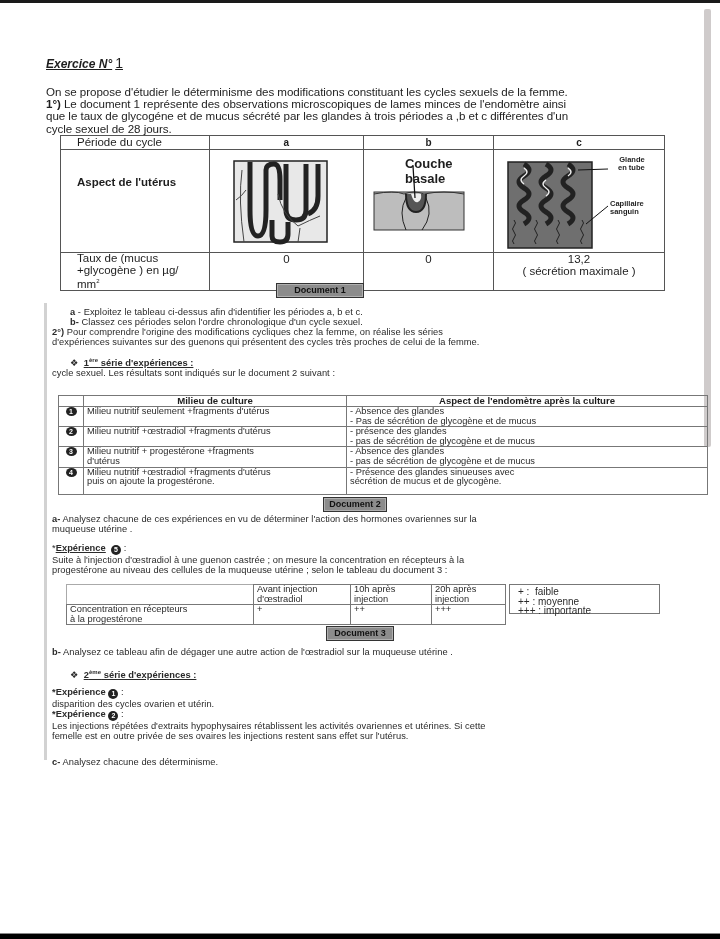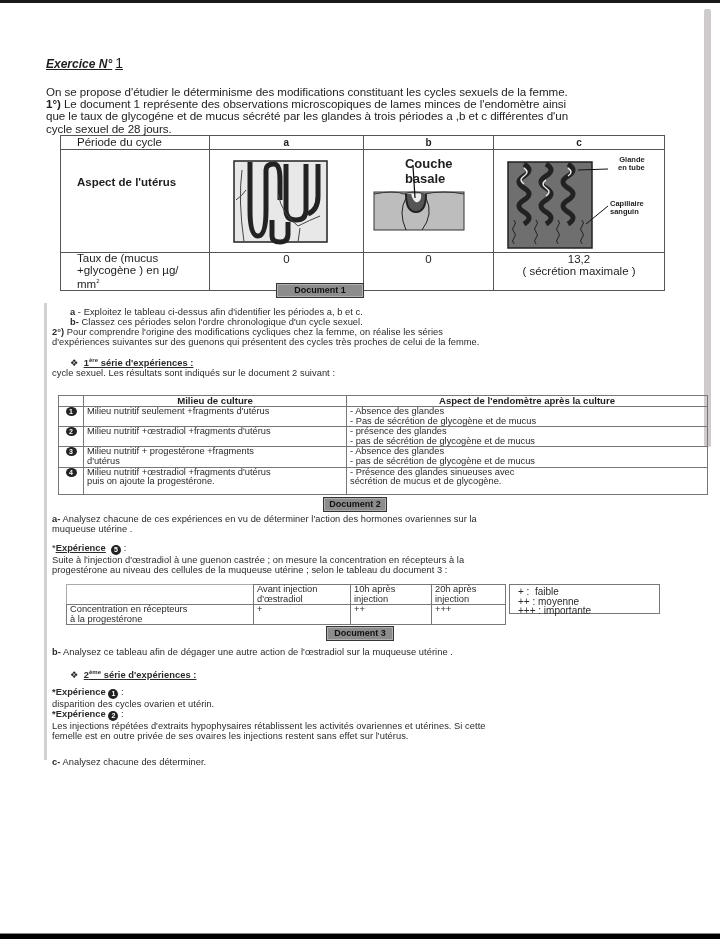--- a/index.html
+++ b/index.html
@@ -215,16 +215,16 @@
 
 <div class="abs small" style="left:52px; top:687px; width:630px;">
   <div><span class="b">*</span><span class="b">Expérience</span> <span class="circ inline">1</span><span> :</span></div>
   <div>disparition des cycles ovarien et utérin.</div>
   <div><span class="b">*</span><span class="b">Expérience</span> <span class="circ inline">2</span><span> :</span></div>
   <div>Les injections répétées d'extraits hypophysaires rétablissent les activités ovariennes et utérines. Si cette</div>
   <div>femelle est en outre privée de ses ovaires les injections restent sans effet sur l'utérus.</div>
 </div>
 
 <div class="abs small" style="left:52px; top:757px; width:630px;">
-  <div><b>c-</b><span> Analysez chacune des déterminer.</span></div>
+  <div><b>c-</b><span> Analysez chacune des déterminisme.</span></div>
 </div>
 
 <div class="bottombar"></div>
 
 </body></html>

